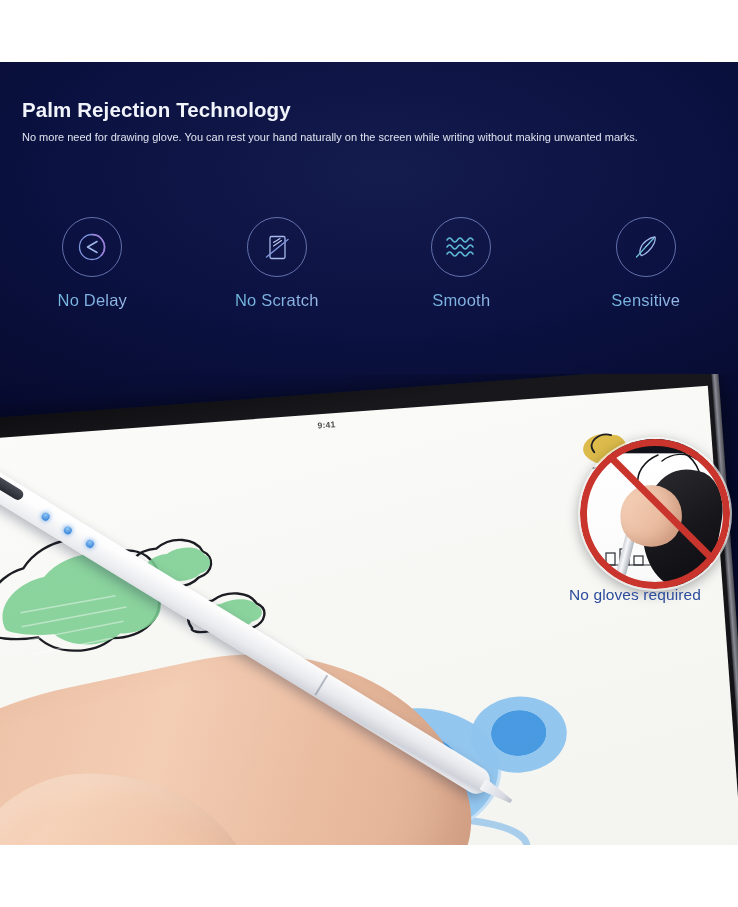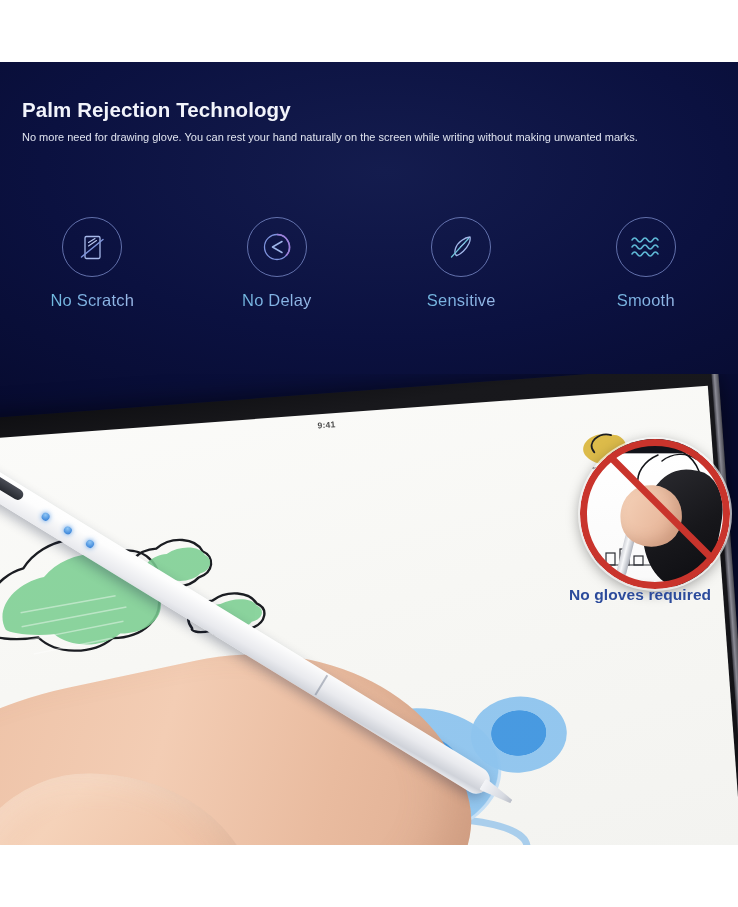--- a/index.html
+++ b/index.html
@@ -242,21 +242,21 @@
   .no-slash {
     position:absolute; left:-12px; top:70px;
     width:196px; height:7px;
     background:#c9342c;
     transform:rotate(45deg);
     transform-origin:center;
     z-index:6;
   }
   .no-gloves-label {
     position:absolute; left:569px; top:212px;
-    font-size:15.5px; font-weight:bold;
+    font-size:15.5px; font-weight:normal;
     color:#2c4b9b;
     letter-spacing:.1px;
     z-index:45;
     text-shadow:0 1px 1px rgba(255,255,255,.35);
   }
 </style>
 </head>
 <body>
 
 <div id="page">
@@ -264,64 +264,64 @@
   <div class="band-top"></div>
 
   <div class="navy">
 
     <div class="headline">
       <div class="h-title">Palm Rejection Technology</div>
       <div class="h-sub">No more need for drawing glove. You can rest your hand naturally on the screen while writing without making unwanted marks.</div>
     </div>
 
     <div class="features">
+
+      <div class="feature">
+        <div class="f-circle">
+          <svg width="34" height="34" viewBox="0 0 34 34">
+            <circle cx="17" cy="17" r="12.5" fill="none" stroke="#7e93dd" stroke-width="1.3"></circle>
+            <path d="M17 4.5 A12.5 12.5 0 0 1 25.8 25.8" fill="none" stroke="#9e7fd8" stroke-width="1.6"></path>
+            <path d="M22 11.5 L12.5 17 L22 22.5" fill="none" stroke="#9fb6e8" stroke-width="1.5" stroke-linejoin="round" stroke-linecap="round"></path>
+          </svg>
+        </div>
+        <div class="f-label">No Delay</div>
+      </div>
 
       <div class="feature">
         <div class="f-circle">
           <svg width="34" height="34" viewBox="0 0 34 34">
             <rect x="10" y="6.5" width="15" height="22" rx="1.4" fill="none" stroke="#a7b9ea" stroke-width="1.3"></rect>
             <path d="M13.5 12.5 L20 8.5" stroke="#b9c7ef" stroke-width="1.1" stroke-linecap="round" fill="none"></path>
             <path d="M13.5 16 L21.5 10.5" stroke="#b9c7ef" stroke-width="1.1" stroke-linecap="round" fill="none"></path>
             <path d="M6.5 27 L28 9.5" stroke="#7f95dc" stroke-width="1.4" stroke-linecap="round" fill="none"></path>
           </svg>
         </div>
         <div class="f-label">No Scratch</div>
       </div>
 
       <div class="feature">
         <div class="f-circle">
-          <svg width="34" height="34" viewBox="0 0 34 34">
-            <circle cx="17" cy="17" r="12.5" fill="none" stroke="#7e93dd" stroke-width="1.3"></circle>
-            <path d="M17 4.5 A12.5 12.5 0 0 1 25.8 25.8" fill="none" stroke="#9e7fd8" stroke-width="1.6"></path>
-            <path d="M22 11.5 L12.5 17 L22 22.5" fill="none" stroke="#9fb6e8" stroke-width="1.5" stroke-linejoin="round" stroke-linecap="round"></path>
+          <svg width="36" height="30" viewBox="0 0 36 30">
+            <path d="M4 8 q2.6 -4 5.2 0 t5.2 0 t5.2 0 t5.2 0 t5.2 0" fill="none" stroke="#5fb9d6" stroke-width="1.5" stroke-linecap="round"></path>
+            <path d="M4 15 q2.6 -4 5.2 0 t5.2 0 t5.2 0 t5.2 0 t5.2 0" fill="none" stroke="#5fb9d6" stroke-width="1.5" stroke-linecap="round"></path>
+            <path d="M4 22 q2.6 -4 5.2 0 t5.2 0 t5.2 0 t5.2 0 t5.2 0" fill="none" stroke="#5fb9d6" stroke-width="1.5" stroke-linecap="round"></path>
           </svg>
         </div>
-        <div class="f-label">No Delay</div>
+        <div class="f-label">Smooth</div>
       </div>
 
       <div class="feature">
         <div class="f-circle">
           <svg width="34" height="34" viewBox="0 0 34 34">
             <path d="M26 7 C21 7.5 13.5 12 11.5 18.5 C10.4 22 11 24.5 12.6 25.6 C16.5 24.4 22.5 19 25 13.5 C26.2 10.8 26.3 8.5 26 7 Z" fill="none" stroke="#a3b7ea" stroke-width="1.3" stroke-linejoin="round"></path>
             <path d="M24.5 8.5 L7.5 27" stroke="#6fc3d9" stroke-width="1.3" stroke-linecap="round" fill="none"></path>
             <path d="M16.5 16.5 L20.5 13.5" stroke="#9ab2e6" stroke-width="1" stroke-linecap="round" fill="none"></path>
           </svg>
         </div>
         <div class="f-label">Sensitive</div>
-      </div>
-
-      <div class="feature">
-        <div class="f-circle">
-          <svg width="36" height="30" viewBox="0 0 36 30">
-            <path d="M4 8 q2.6 -4 5.2 0 t5.2 0 t5.2 0 t5.2 0 t5.2 0" fill="none" stroke="#5fb9d6" stroke-width="1.5" stroke-linecap="round"></path>
-            <path d="M4 15 q2.6 -4 5.2 0 t5.2 0 t5.2 0 t5.2 0 t5.2 0" fill="none" stroke="#5fb9d6" stroke-width="1.5" stroke-linecap="round"></path>
-            <path d="M4 22 q2.6 -4 5.2 0 t5.2 0 t5.2 0 t5.2 0 t5.2 0" fill="none" stroke="#5fb9d6" stroke-width="1.5" stroke-linecap="round"></path>
-          </svg>
-        </div>
-        <div class="f-label">Smooth</div>
       </div>
 
     </div>
 
     <div class="photo">
 
       <div class="tablet">
         <div class="tablet-edge"></div>
       </div>
 

